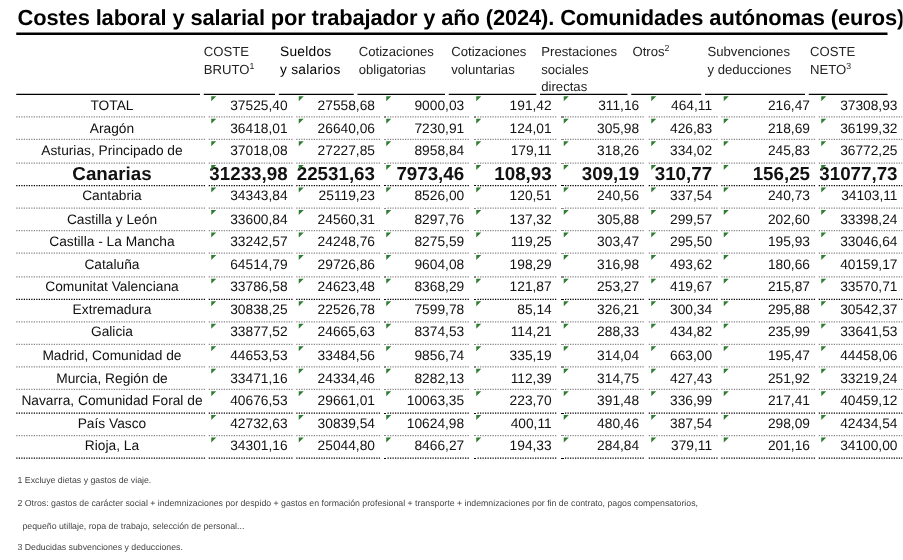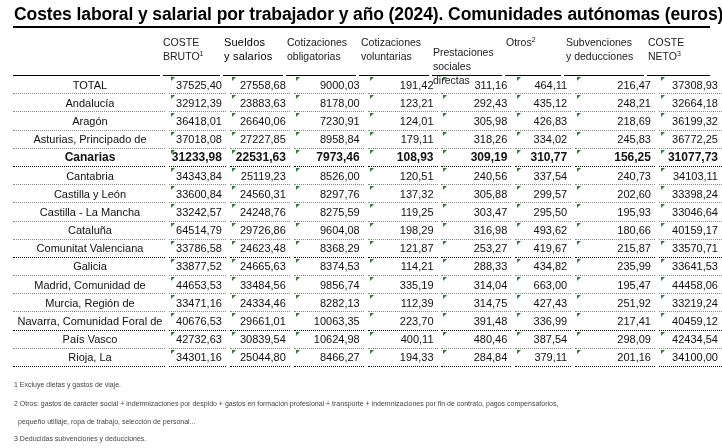--- a/index.html
+++ b/index.html
@@ -10,21 +10,21 @@
   .hdr { position:absolute; top:35px; font-size:10.5px; line-height:14px; color:#222; }
   .hdr.bold { font-weight:normal; font-size:11px; color:#000; letter-spacing:0.2px; }
   .hdr sup { font-size:7px; vertical-align:top; position:relative; top:-2px; }
   .hdr-rule { position:absolute; top:75px; height:1px; background:#000; }
 
   table.data { position:absolute; left:13px; top:76px; border-collapse:collapse; font-size:11px; }
   table.data td { height:17.2px; padding:0; white-space:nowrap; border-bottom:1px dotted #888; position:relative; }
   table.data td.lbl { width:150px; text-align:center; padding-left:2px; color:#111; }
   table.data td.num { text-align:right; padding-right:4px; color:#111; }
   table.data td.num::before { content:""; position:absolute; left:2px; top:1px; width:0; height:0; border-top:4px solid #2e7d32; border-right:4px solid transparent; }
-  tr.bold td { font-weight:bold; font-size:12px; color:#000;margin-top:29px; }
+  tr.bold td { font-weight:bold; font-size:15px; color:#000;margin-top:29px; }
   tr.group-end td { border-bottom:1px dotted #000; }
   table.data td.gap { width:4px; border-bottom:none; }
 
   .fn { position:absolute; left:14px; font-size:7px; color:#444; white-space:nowrap; }
 </style>
 </head>
 <body>
 
 <div class="title">Costes laboral y salarial por trabajador y año (2024). Comunidades autónomas (euros)</div>
 <div class="title-rule"></div>
@@ -38,21 +38,21 @@
   <div>y salarios</div>
 </div>
 <div class="hdr" style="left:287px;">
   <div>Cotizaciones</div>
   <div>obligatorias</div>
 </div>
 <div class="hdr" style="left:361px;">
   <div>Cotizaciones</div>
   <div>voluntarias</div>
 </div>
-<div class="hdr" style="left:433px;margin-top:10px;">
+<div class="hdr" style="left:433px;">
   <div>Prestaciones</div>
   <div>sociales</div>
   <div>directas</div>
 </div>
 <div class="hdr" style="left:506px;">
   <div><span>Otros</span><sup>2</sup></div>
 </div>
 <div class="hdr" style="left:566px;">
   <div>Subvenciones</div>
   <div>y deducciones</div>
@@ -106,39 +106,20 @@
         <td class="gap"></td>
         <td class="num">311,16</td>
         <td class="gap"></td>
         <td class="num">464,11</td>
         <td class="gap"></td>
         <td class="num">216,47</td>
         <td class="gap"></td>
         <td class="num">37308,93</td>
       </tr>
       <tr>
-        <td class="lbl">Andalucía</td>
-        <td class="gap"></td>
-        <td class="num">32912,39</td>
-        <td class="gap"></td>
-        <td class="num">23883,63</td>
-        <td class="gap"></td>
-        <td class="num">8178,00</td>
-        <td class="gap"></td>
-        <td class="num">123,21</td>
-        <td class="gap"></td>
-        <td class="num">292,43</td>
-        <td class="gap"></td>
-        <td class="num">435,12</td>
-        <td class="gap"></td>
-        <td class="num">248,21</td>
-        <td class="gap"></td>
-        <td class="num">32664,18</td>
-      </tr>
-      <tr>
         <td class="lbl">Aragón</td>
         <td class="gap"></td>
         <td class="num">36418,01</td>
         <td class="gap"></td>
         <td class="num">26640,06</td>
         <td class="gap"></td>
         <td class="num">7230,91</td>
         <td class="gap"></td>
         <td class="num">124,01</td>
         <td class="gap"></td>
@@ -275,20 +256,39 @@
         <td class="gap"></td>
         <td class="num">121,87</td>
         <td class="gap"></td>
         <td class="num">253,27</td>
         <td class="gap"></td>
         <td class="num">419,67</td>
         <td class="gap"></td>
         <td class="num">215,87</td>
         <td class="gap"></td>
         <td class="num">33570,71</td>
+      </tr>
+      <tr>
+        <td class="lbl">Extremadura</td>
+        <td class="gap"></td>
+        <td class="num">30838,25</td>
+        <td class="gap"></td>
+        <td class="num">22526,78</td>
+        <td class="gap"></td>
+        <td class="num">7599,78</td>
+        <td class="gap"></td>
+        <td class="num">85,14</td>
+        <td class="gap"></td>
+        <td class="num">326,21</td>
+        <td class="gap"></td>
+        <td class="num">300,34</td>
+        <td class="gap"></td>
+        <td class="num">295,88</td>
+        <td class="gap"></td>
+        <td class="num">30542,37</td>
       </tr>
       <tr>
         <td class="lbl">Galicia</td>
         <td class="gap"></td>
         <td class="num">33877,52</td>
         <td class="gap"></td>
         <td class="num">24665,63</td>
         <td class="gap"></td>
         <td class="num">8374,53</td>
         <td class="gap"></td>

